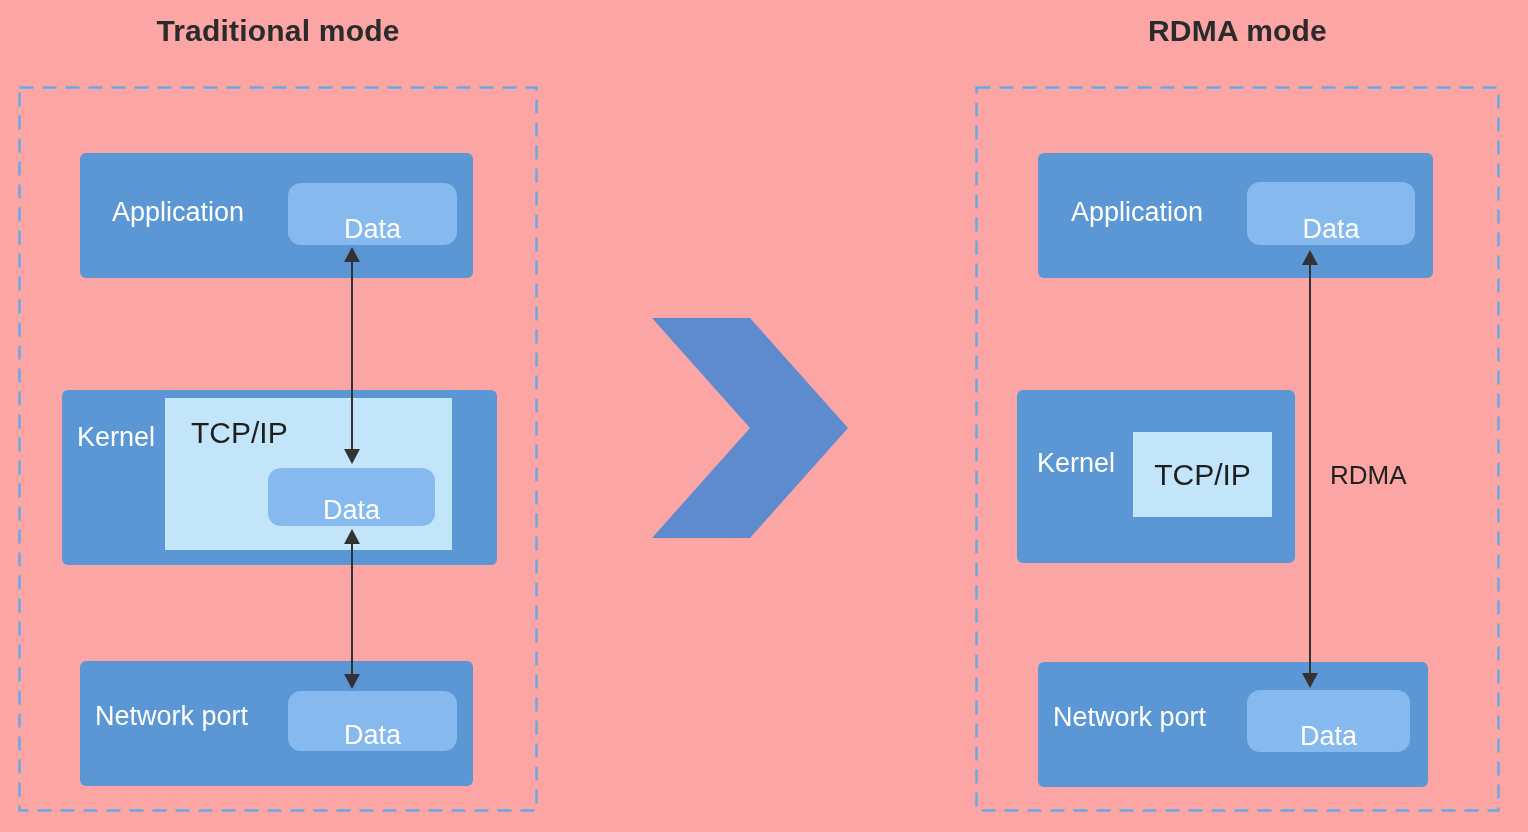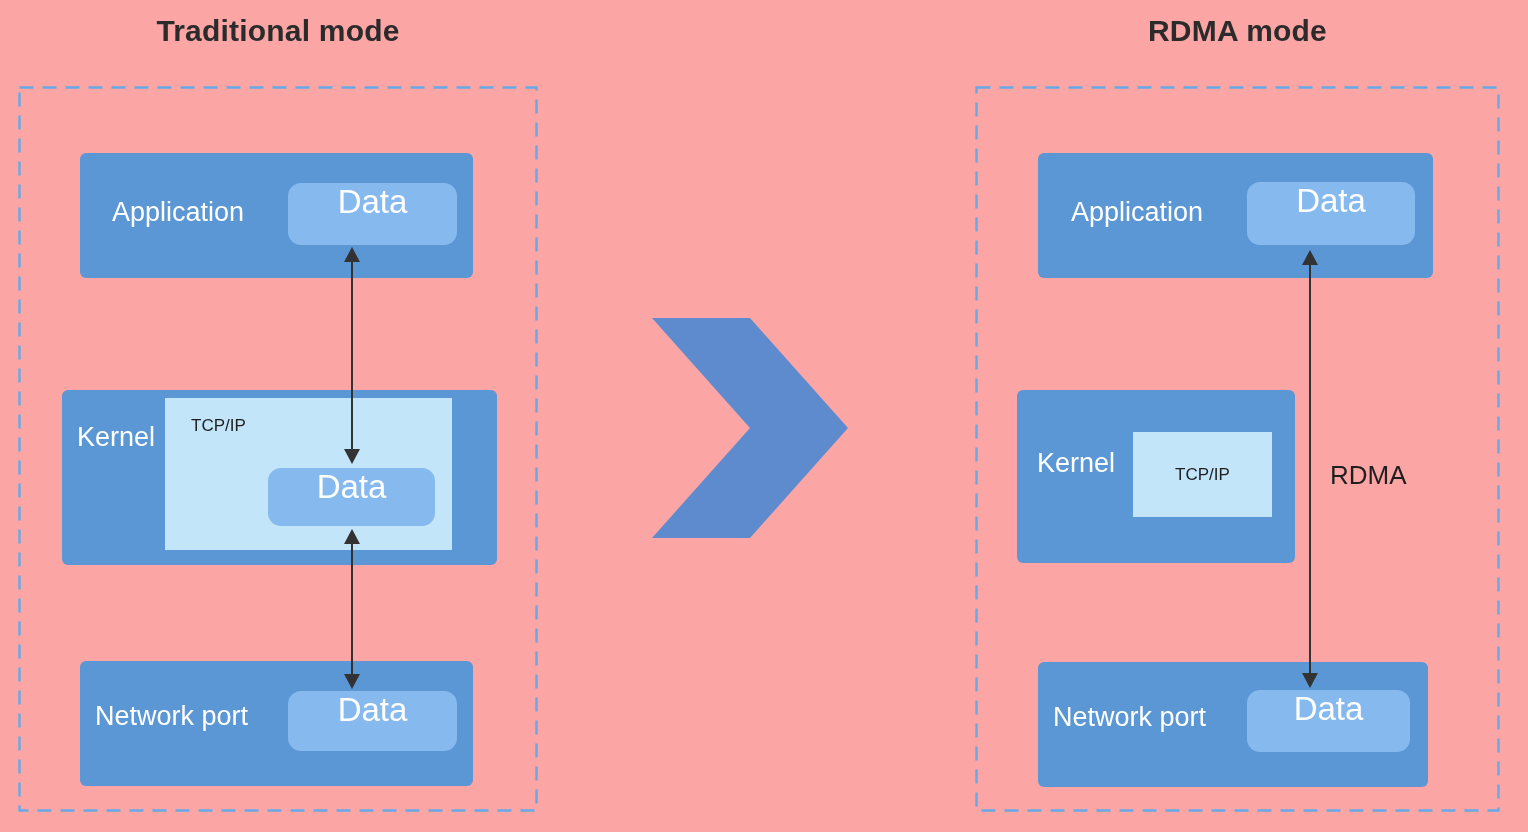--- a/index.html
+++ b/index.html
@@ -15,27 +15,27 @@
   svg.dash rect{fill:none;stroke:var(--dash-blue);stroke-width:2.4;stroke-dasharray:14 9;}
   .box{
     position:absolute;background:var(--box-blue);border-radius:6px;
     color:#fff;
   }
   .box-label{
     position:absolute;color:#fff;font-size:27px;white-space:nowrap;
   }
   .chip{
     position:absolute;background:var(--chip-blue);border-radius:13px;
-    display:flex;align-items:flex-start;justify-content:center;
-    color:#fff;font-size:33px;
+    display:flex;align-items:flex-end;justify-content:center;
+    color:#fff;font-size:27px;
   }
   .pale{
     position:absolute;background:var(--pale-blue);
   }
-  .dark-label{position:absolute;color:#1f1f1f;font-size:17px;white-space:nowrap;}
+  .dark-label{position:absolute;color:#1f1f1f;font-size:30px;white-space:nowrap;}
   .varrow{
     position:absolute;width:18px;transform:translateX(-50%);
     display:flex;flex-direction:column;align-items:center;z-index:5;
   }
   .varrow .head-up{
     width:0;height:0;border-left:8px solid transparent;border-right:8px solid transparent;
     border-bottom:15px solid var(--arrow-dark);
   }
   .varrow .head-down{
     width:0;height:0;border-left:8px solid transparent;border-right:8px solid transparent;

